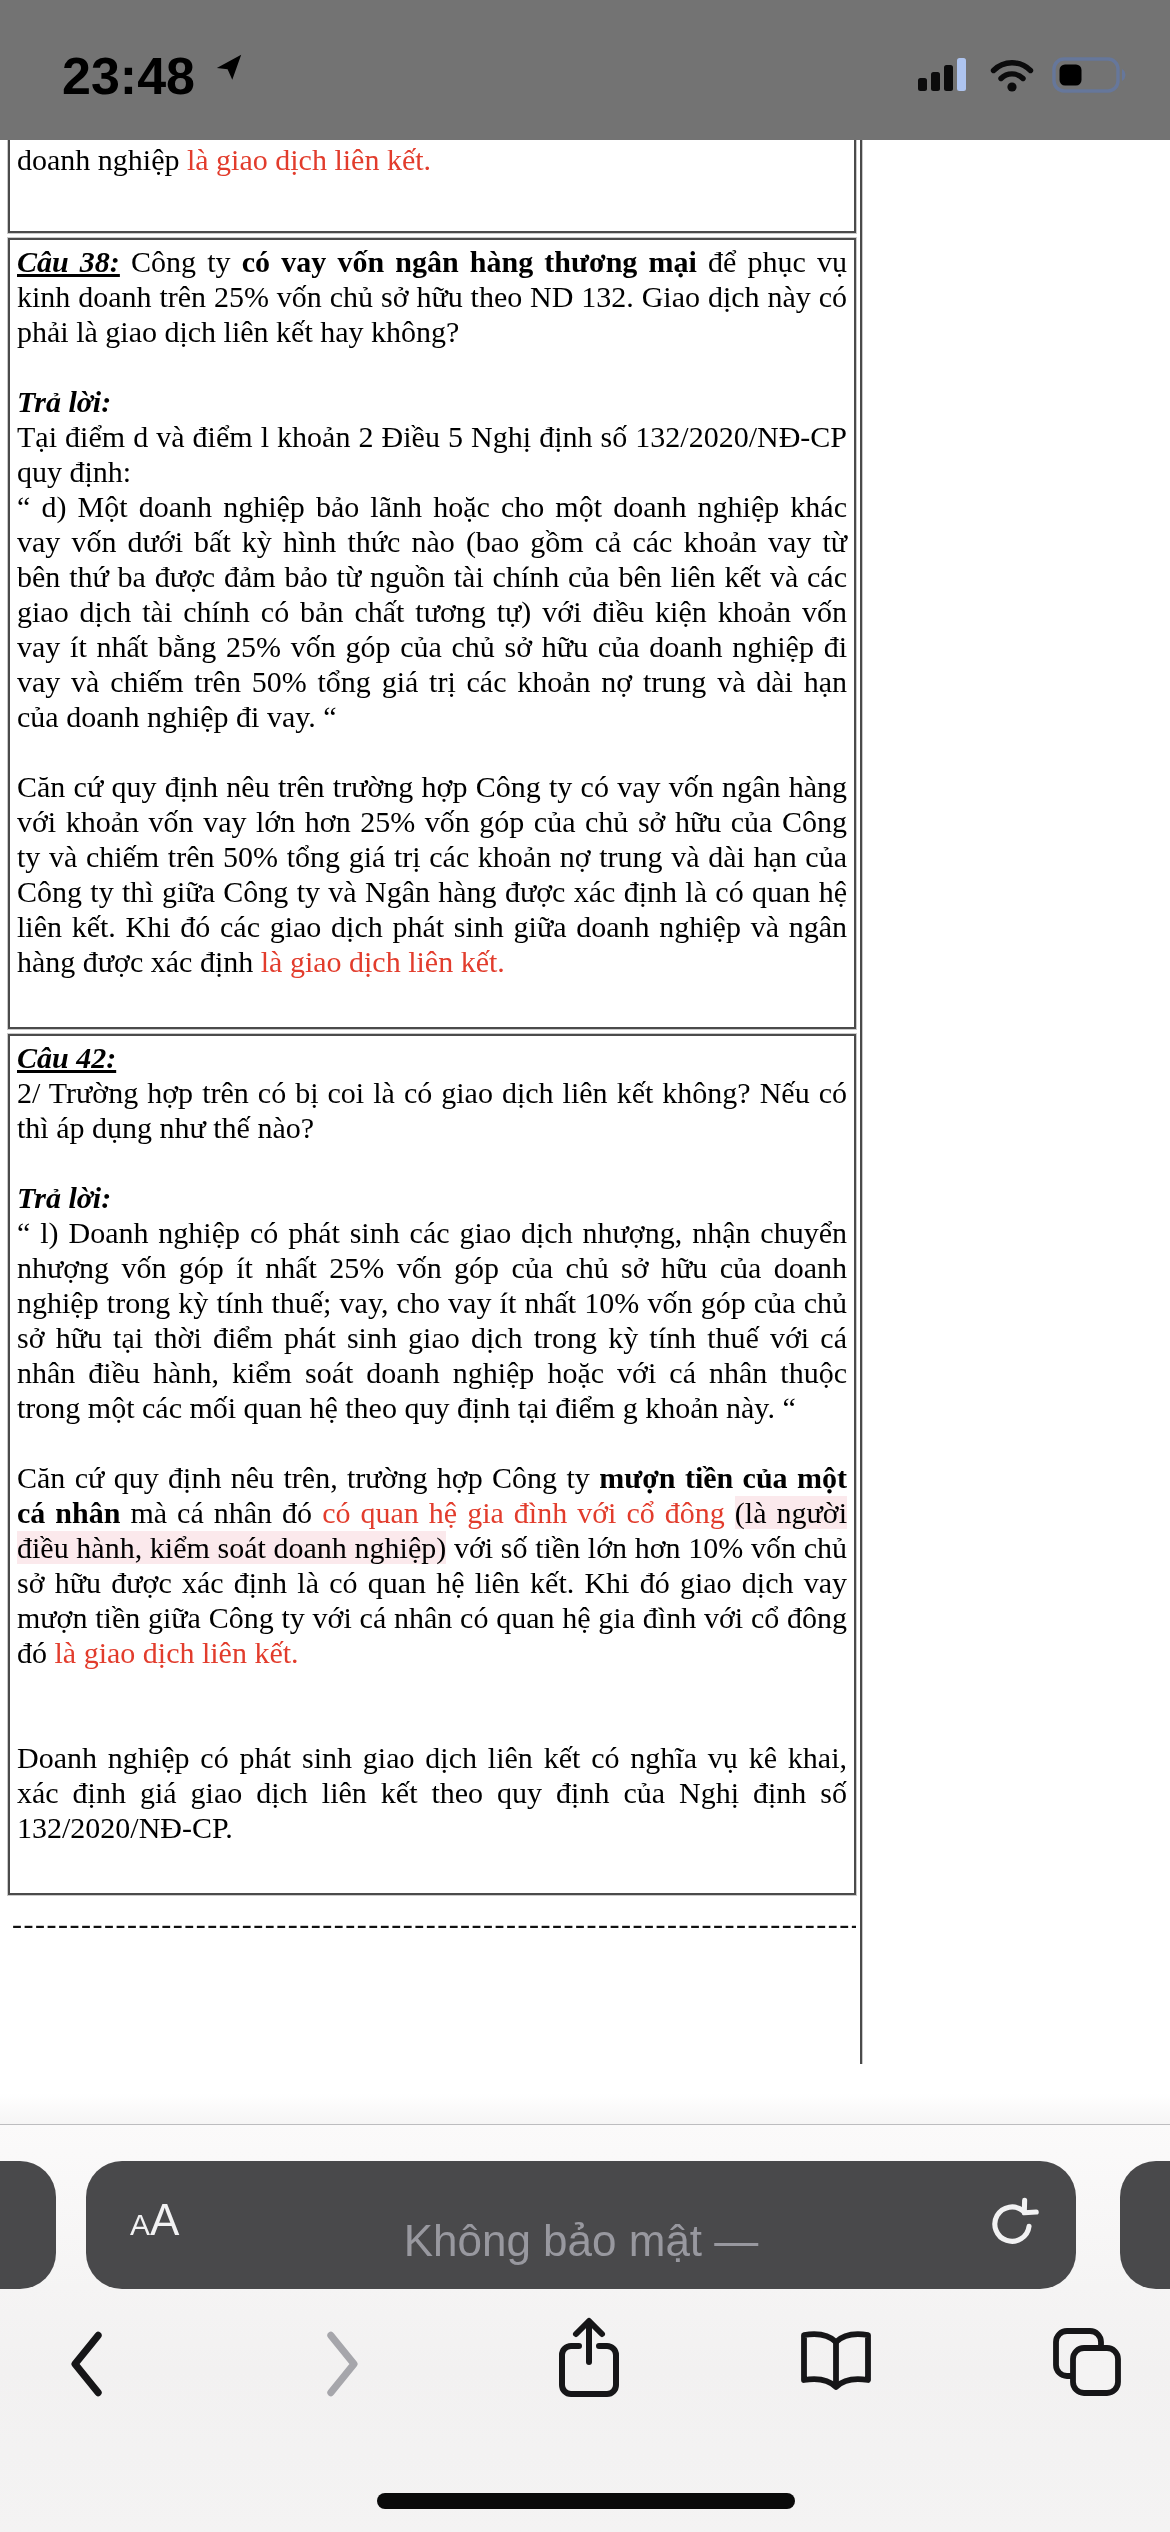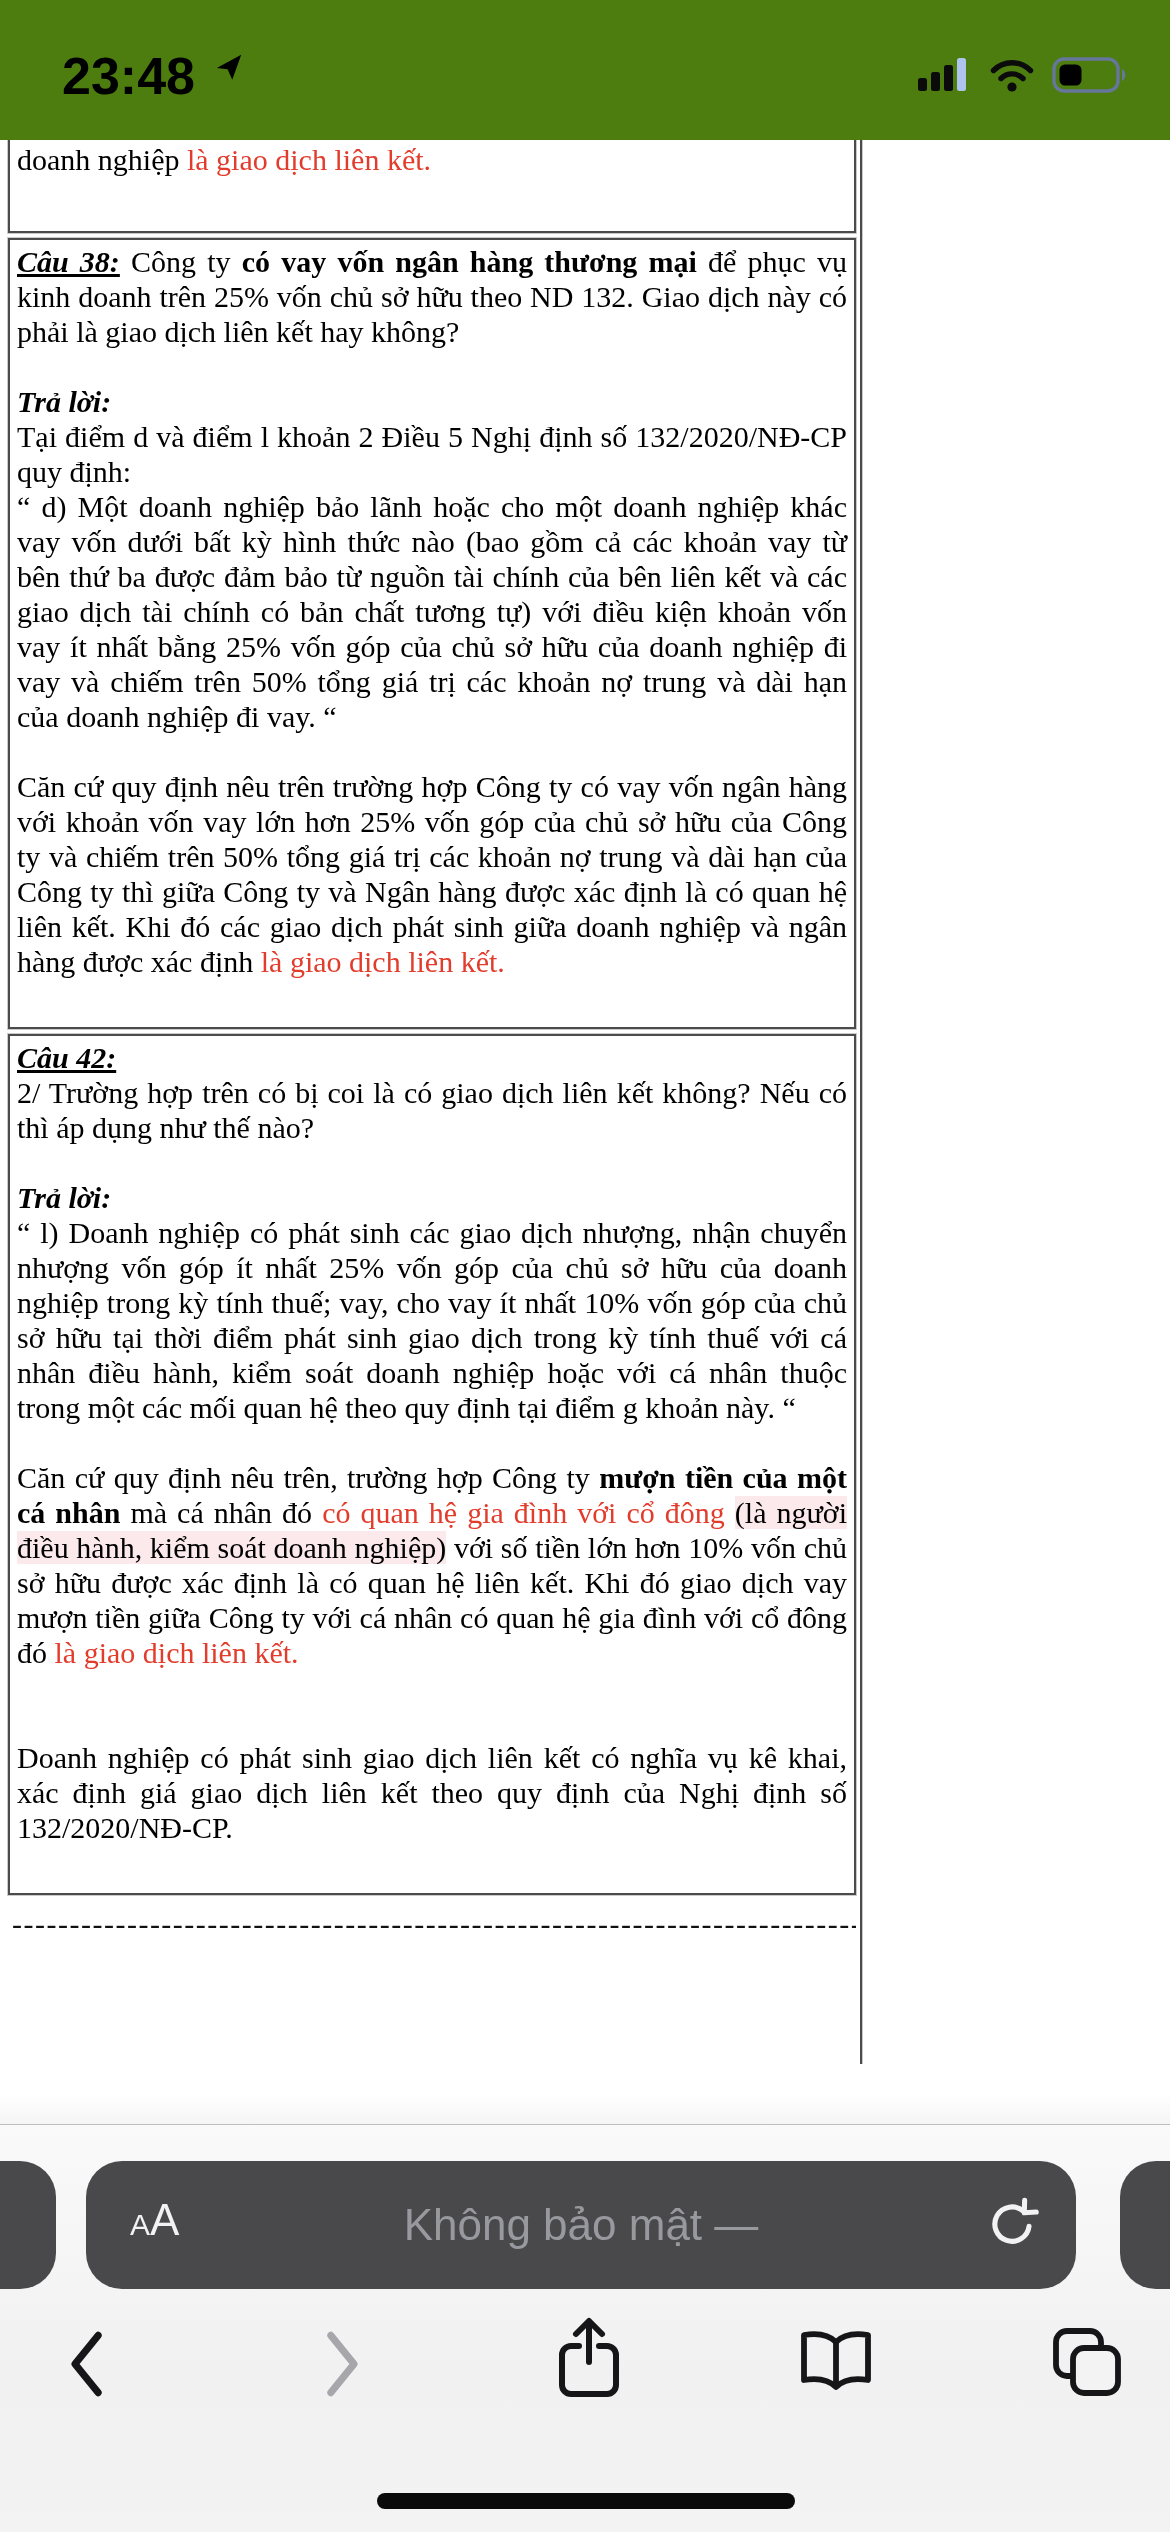--- a/index.html
+++ b/index.html
@@ -1,19 +1,19 @@
 <!DOCTYPE html>
 <html><head>
 <meta charset="utf-8">
 <style>
   html,body{margin:0;padding:0;background:#e9e9e9;}
   .phone{position:relative;width:1170px;height:2532px;background:#ffffff;overflow:hidden;
          font-family:"Liberation Serif", serif;}
   
-  .statusbar{position:absolute;left:0;top:0;width:1170px;height:140px;background:#4d7c0f;}
+  .statusbar{position:absolute;left:0;top:0;width:1170px;height:140px;background:#737373;}
   .sb-time{position:absolute;left:62px;top:46px;font-family:"Liberation Sans",sans-serif;
            font-size:52px;font-weight:700;color:#000;letter-spacing:0px;}
   .sb-loc{position:absolute;left:214px;top:52px;}
   .sb-right{position:absolute;right:40px;top:56px;display:flex;align-items:center;gap:16px;}
   
   .content{position:absolute;left:0;top:140px;width:1170px;height:1984px;background:#fff;overflow:hidden;}
   .vrule{position:absolute;left:860px;top:0;width:2px;height:1924px;background:#4b4b4b;box-shadow:1px 0 0 #cacaca;}
   .doccol{position:absolute;left:8px;top:0;width:848px;}
   .tbox{border:2px solid #4b4b4b;outline:1px solid #cacaca;padding:4px 7px 13px 7px;margin-top:5px;
         font-size:30px;line-height:35px;color:#000;}
@@ -33,21 +33,21 @@
   .fade{position:absolute;left:0;top:2094px;width:1170px;height:30px;
         background:linear-gradient(rgba(255,255,255,0),#f6f5f5);}
   .pill{position:absolute;top:36px;height:128px;background:#49494b;border-radius:36px;}
   .pill.main{left:86px;width:990px;display:flex;align-items:center;}
   .pill.stub-l{left:-40px;width:96px;}
   .pill.stub-r{left:1120px;width:110px;}
   .aa{position:absolute;left:44px;top:0;height:128px;display:flex;align-items:baseline;
       padding-top:34px;box-sizing:border-box;color:#f2f2f3;font-family:"Liberation Sans",sans-serif;}
   .aa .sm{font-size:30px;}
   .aa .lg{font-size:44px;}
-  .urlwrap{position:absolute;left:0;top:0;width:990px;height:128px;display:flex;align-items:center;
+  .urlwrap{position:absolute;left:0;top:16px;width:990px;height:128px;display:flex;align-items:center;
            justify-content:center;font-family:"Liberation Sans",sans-serif;font-size:44px;white-space:nowrap;gap:37px;}
   .url-gray{color:#98989f;}
   .url-white{color:#f8f8f8;}
   .reload{position:absolute;right:34px;top:32px;}
   .navrow{position:absolute;left:0;top:239px;width:1170px;height:0;}
   .navbtn{position:absolute;transform:translate(-50%,-50%);background:none;border:none;padding:0;line-height:0;}
   .homebar{position:absolute;left:377px;top:368px;width:418px;height:16px;border-radius:8px;background:#0a0a0a;}
 </style>
 </head>
 <body>

